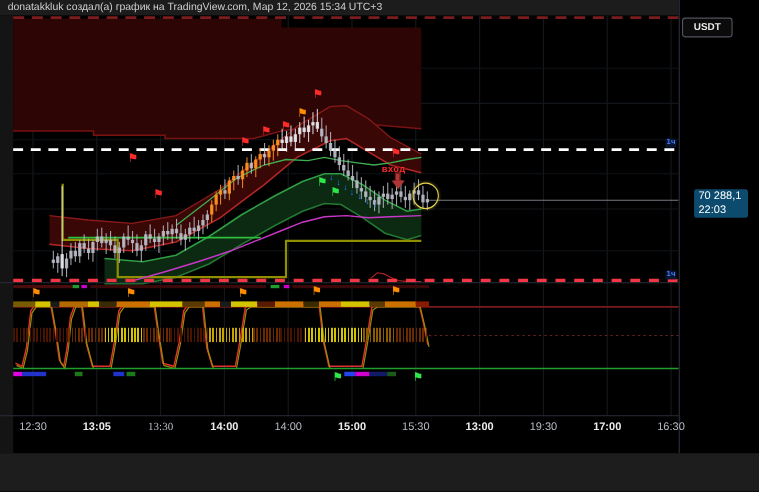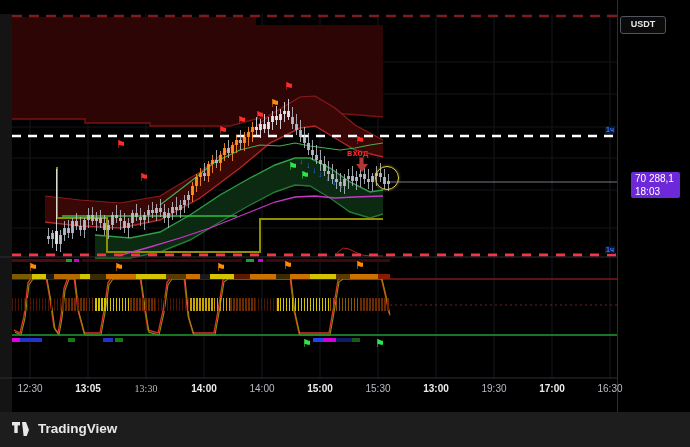--- a/index.html
+++ b/index.html
@@ -6,21 +6,21 @@
   .stage{position:relative;width:690px;height:447px;background:#000;overflow:hidden;
          font-family:"Liberation Sans","DejaVu Sans",sans-serif;}
   .titlebar{position:absolute;left:0;top:0;width:690px;height:14px;background:#1c1c1c;
             color:#cfcfcf;font-size:9.5px;line-height:14px;padding-left:7px;box-sizing:border-box;white-space:nowrap;}
   .leftstrip{position:absolute;left:0;top:14px;width:12px;height:398px;background:#141414;}
   svg.layer{position:absolute;left:0;top:0;pointer-events:none;}
   .axis{position:absolute;left:617px;top:0;width:73px;height:412px;background:#000;border-left:1px solid #2a2e39;box-sizing:border-box;}
   .usdt-btn{position:absolute;left:620px;top:16px;width:44px;height:16px;border:1px solid #50555e;border-radius:3px;
             color:#e8e8e8;font-size:9px;font-weight:bold;text-align:center;line-height:15px;background:#0b0b0b;}
   .pricelabel{position:absolute;right:10px;color:#cdd0d6;font-size:10.5px;transform:translateY(-50%);white-space:nowrap;}
-  .badge{position:absolute;left:631px;width:49px;height:26px;background:#6d28d9;border-radius:2px;
+  .badge{position:absolute;left:631px;width:49px;height:26px;background:#0c4a6e;border-radius:2px;
          color:#fff;font-size:10px;line-height:12.5px;text-align:left;padding:1px 0 0 4px;box-sizing:border-box;}
   .linetag{position:absolute;color:#3d7bff;font-size:7px;font-weight:bold;background:#0a1530;padding:0 1px;line-height:8px;}
   .timelabel{position:absolute;top:383px;transform:translateX(-50%);color:#b8bcc4;font-size:10px;}
   .timelabel.bold{color:#ececec;font-weight:bold;}
   .bottombar{position:absolute;left:0;top:412px;width:690px;height:35px;background:#1d1d1d;}
   .logo{position:absolute;left:12px;top:421px;display:flex;align-items:center;gap:6px;color:#e8e8e8;
         font-weight:bold;font-size:13.5px;}
   .flag{position:absolute;font-size:11px;line-height:11px;text-shadow:0 0 1px #000;}
   .vhod{position:absolute;color:#ff2a2a;font-weight:bold;font-size:8.5px;letter-spacing:.4px;
         text-shadow:0 1px 1px #000,0 0 2px #400;}
@@ -31,20 +31,23 @@
   .candle-wick{position:absolute;width:1px;}
   .candle-body{position:absolute;width:3px;}
   .ribbon{position:absolute;}
   .tickrib{position:absolute;}
 </style>
 </head>
 <body>
 
 <div class="stage">
 
+  <div class="titlebar">
+    <span>donatakkluk создал(а) график на TradingView.com, Мар 12, 2026 15:34 UTC+3</span>
+  </div>
 
   <div class="leftstrip"></div>
 
   <svg class="layer" id="chart-svg" width="690" height="447">
       <line x1="30" y1="14" x2="30" y2="378" stroke="#15181e" stroke-width="1"></line>
       <line x1="88" y1="14" x2="88" y2="378" stroke="#15181e" stroke-width="1"></line>
       <line x1="146" y1="14" x2="146" y2="378" stroke="#15181e" stroke-width="1"></line>
       <line x1="204" y1="14" x2="204" y2="378" stroke="#15181e" stroke-width="1"></line>
       <line x1="262" y1="14" x2="262" y2="378" stroke="#15181e" stroke-width="1"></line>
       <line x1="320" y1="14" x2="320" y2="378" stroke="#15181e" stroke-width="1"></line>
@@ -344,39 +347,31 @@
       <div class="pricelabel" style="top: 335px; right: 12px;">−100,0</div>
       <div class="linetag" style="left: 605px; top: 126px;">1ч</div>
       <div class="linetag" style="left: 605px; top: 246px;">1ч</div>
     </div>
 
   <div class="axis" id="axis-panel"></div>
   <div class="usdt-btn">USDT</div>
 
   <div class="badge" id="price-badge" style="top: 172px;">
     <div>70 288,1</div>
-    <div>18:03</div>
+    <div>22:03</div>
   </div>
 
   <div id="time-axis">
       <div class="timelabel" style="left: 30px;">12:30</div>
       <div class="timelabel bold" style="left: 88px;">13:05</div>
       <div class="timelabel" style="left: 146px; font-family: Liberation Serif, serif;">13:30</div>
       <div class="timelabel bold" style="left: 204px;">14:00</div>
       <div class="timelabel" style="left: 262px;">14:00</div>
       <div class="timelabel bold" style="left: 320px;">15:00</div>
       <div class="timelabel" style="left: 378px;">15:30</div>
       <div class="timelabel bold" style="left: 436px;">13:00</div>
       <div class="timelabel" style="left: 494px;">19:30</div>
       <div class="timelabel bold" style="left: 552px;">17:00</div>
       <div class="timelabel" style="left: 610px;">16:30</div>
     </div>
 
   <div class="bottombar"></div>
-  <div class="logo">
-    <svg width="20" height="14" viewBox="0 0 20 14">
-      <rect x="0" y="0" width="8" height="3.4" fill="#e8e8e8"></rect>
-      <rect x="2.3" y="0" width="3.4" height="11" fill="#e8e8e8"></rect>
-      <path d="M10 0 L14 0 L17 8 L20 0 L16.5 0 L20 0 L14.7 14 L11.6 14 Z" fill="#e8e8e8"></path>
-    </svg>
-    <span>TradingView</span>
-  </div>
 </div>
 
 </body></html>

